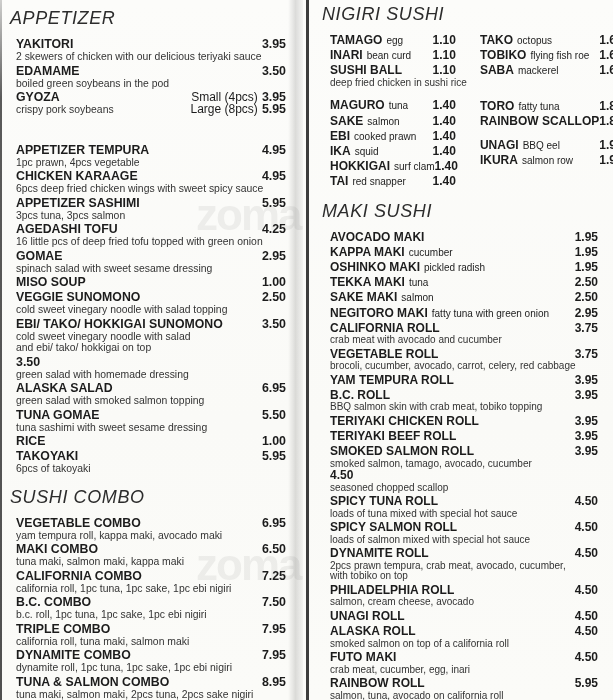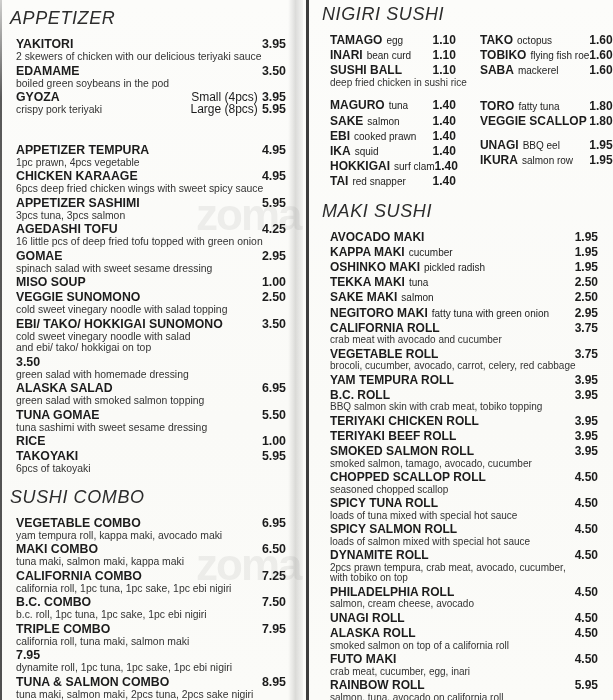--- a/index.html
+++ b/index.html
@@ -96,21 +96,21 @@
 
           </div>
 
         </div>
         <div class="item">
           <div class="row">
             <span class="nmwrap"><span class="nm">GYOZA</span></span>
             <span class="prwrap"><span class="plabel">Small (4pcs)</span><span class="pr">3.95</span></span>
           </div>
           <div class="row2">
-            <span class="desc">crispy pork teriyaki</span>
+            <span class="desc">crispy pork soybeans</span>
             <span class="prwrap"><span class="plabel">Large (8pcs)</span><span class="pr">5.95</span></span>
           </div>
 
         </div>
         <div class="item gap">
           <div class="row">
             <span class="nmwrap"><span class="nm">APPETIZER TEMPURA</span></span>
             <span class="prwrap"><span class="pr">4.95</span></span>
           </div>
           <div class="row2">
@@ -297,20 +297,21 @@
             <span class="prwrap"><span class="pr">7.95</span></span>
           </div>
           <div class="row2">
             <span class="desc">california roll, tuna maki, salmon maki</span>
 
           </div>
 
         </div>
         <div class="item">
           <div class="row">
+            <span class="nmwrap"><span class="nm">DYNAMITE COMBO</span></span>
             <span class="prwrap"><span class="pr">7.95</span></span>
           </div>
           <div class="row2">
             <span class="desc">dynamite roll, 1pc tuna, 1pc sake, 1pc ebi nigiri</span>
 
           </div>
 
         </div>
         <div class="item">
           <div class="row">
@@ -427,21 +428,21 @@
           </div>
           <div class="item gap-lg">
             <div class="row">
               <span class="nmwrap"><span class="nm">TORO</span><span class="inline">fatty tuna</span></span>
               <span class="pr">1.80</span>
             </div>
 
           </div>
           <div class="item">
             <div class="row">
-              <span class="nmwrap"><span class="nm">VEGGIE SCALLOP</span></span>
+              <span class="nmwrap"><span class="nm">RAINBOW SCALLOP</span></span>
               <span class="pr">1.80</span>
             </div>
 
           </div>
           <div class="item gap">
             <div class="row">
               <span class="nmwrap"><span class="nm">UNAGI</span><span class="inline">BBQ eel</span></span>
               <span class="pr">1.95</span>
             </div>
 
@@ -549,21 +550,20 @@
         <div class="item">
           <div class="row">
             <span class="nmwrap"><span class="nm">SMOKED SALMON ROLL</span></span>
             <span class="pr">3.95</span>
           </div>
           <div class="desc">smoked salmon, tamago, avocado, cucumber</div>
 
         </div>
         <div class="item">
           <div class="row">
-            <span class="nmwrap"><span class="nm">CHOPPED SCALLOP ROLL</span></span>
             <span class="pr">4.50</span>
           </div>
           <div class="desc">seasoned chopped scallop</div>
 
         </div>
         <div class="item">
           <div class="row">
             <span class="nmwrap"><span class="nm">SPICY TUNA ROLL</span></span>
             <span class="pr">4.50</span>
           </div>

